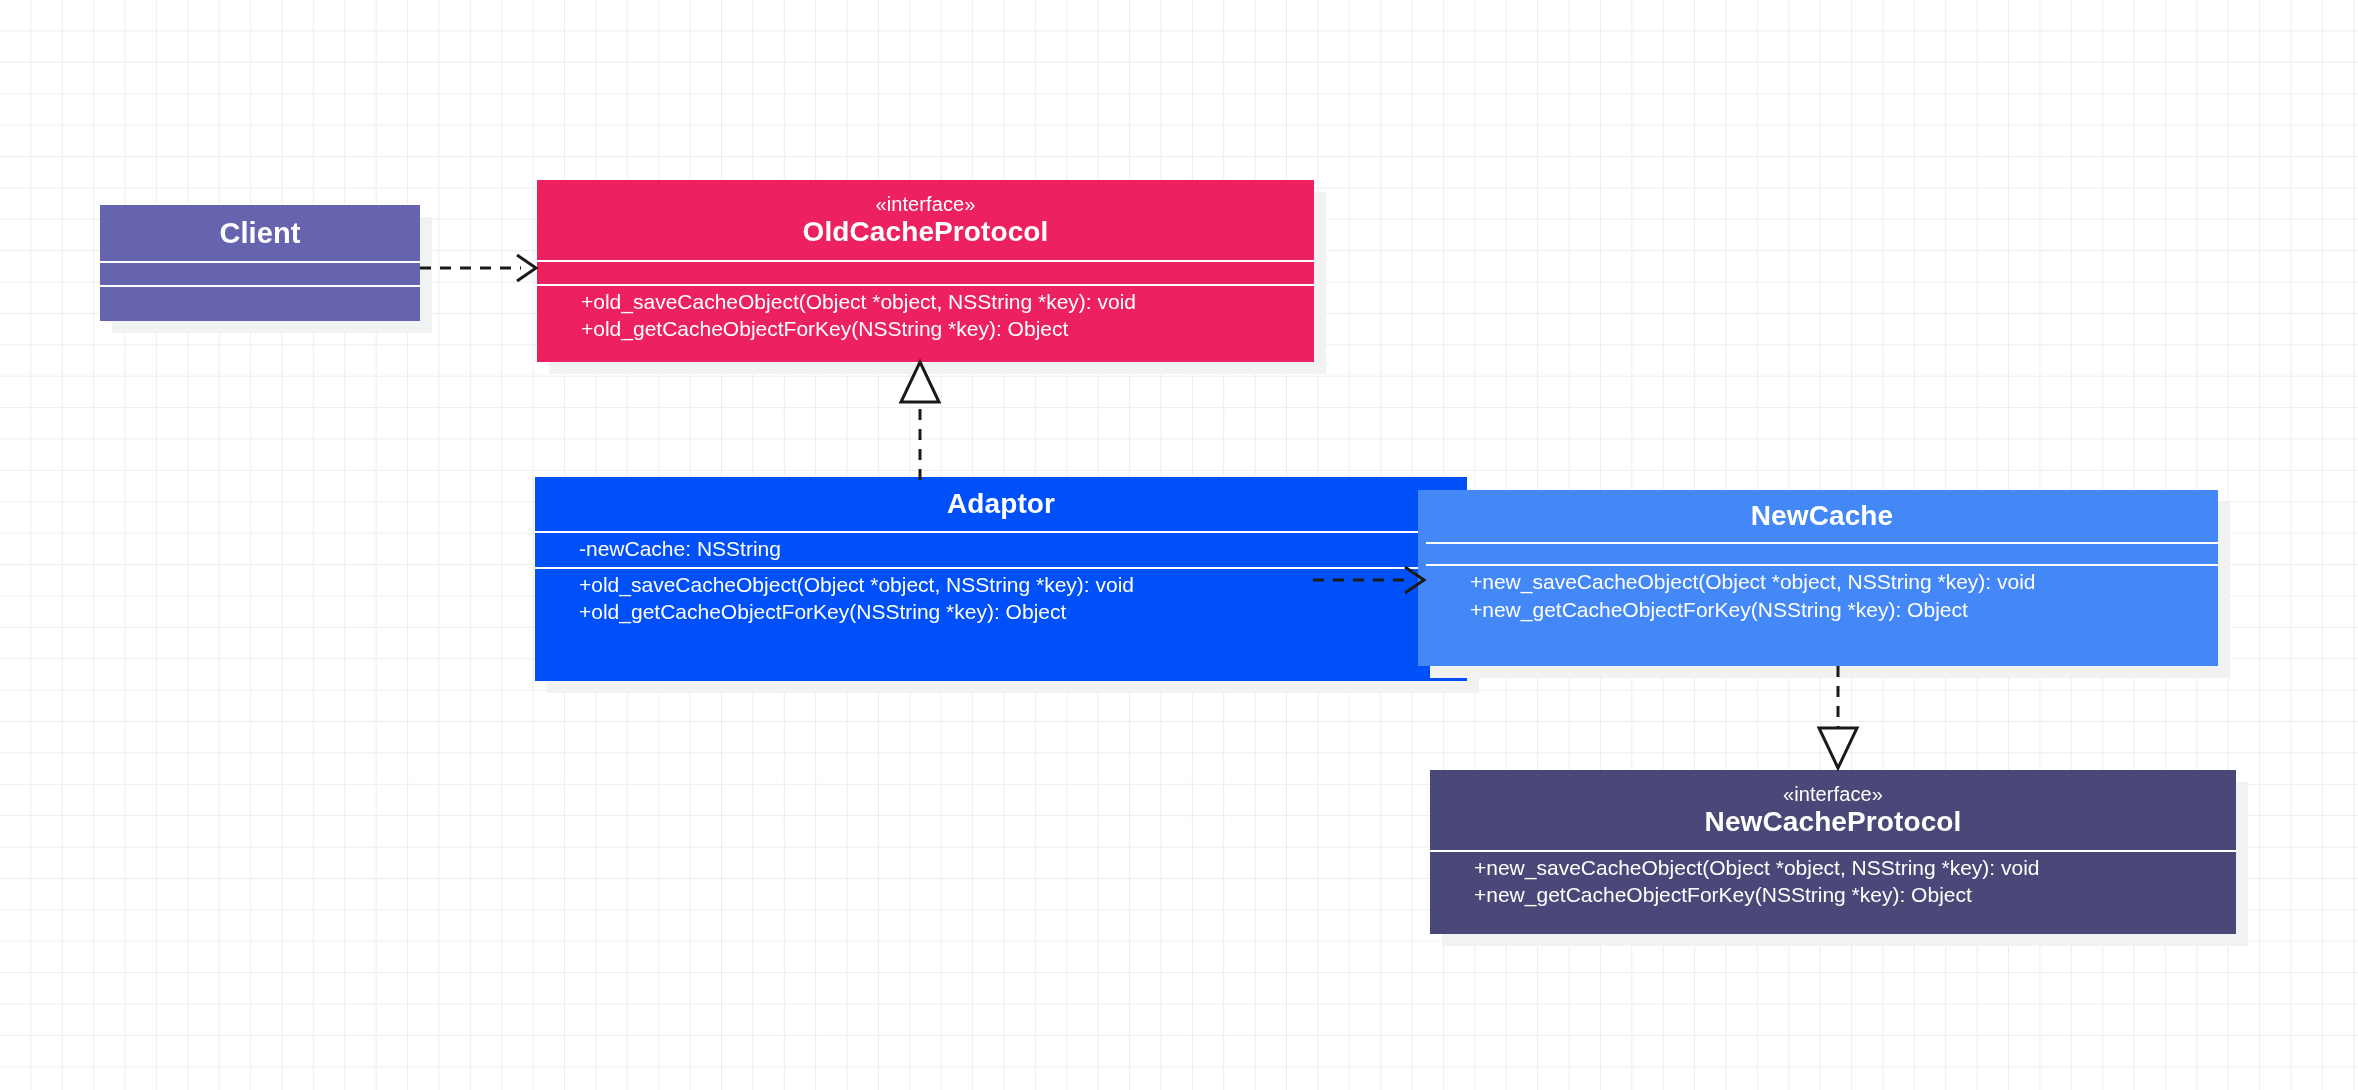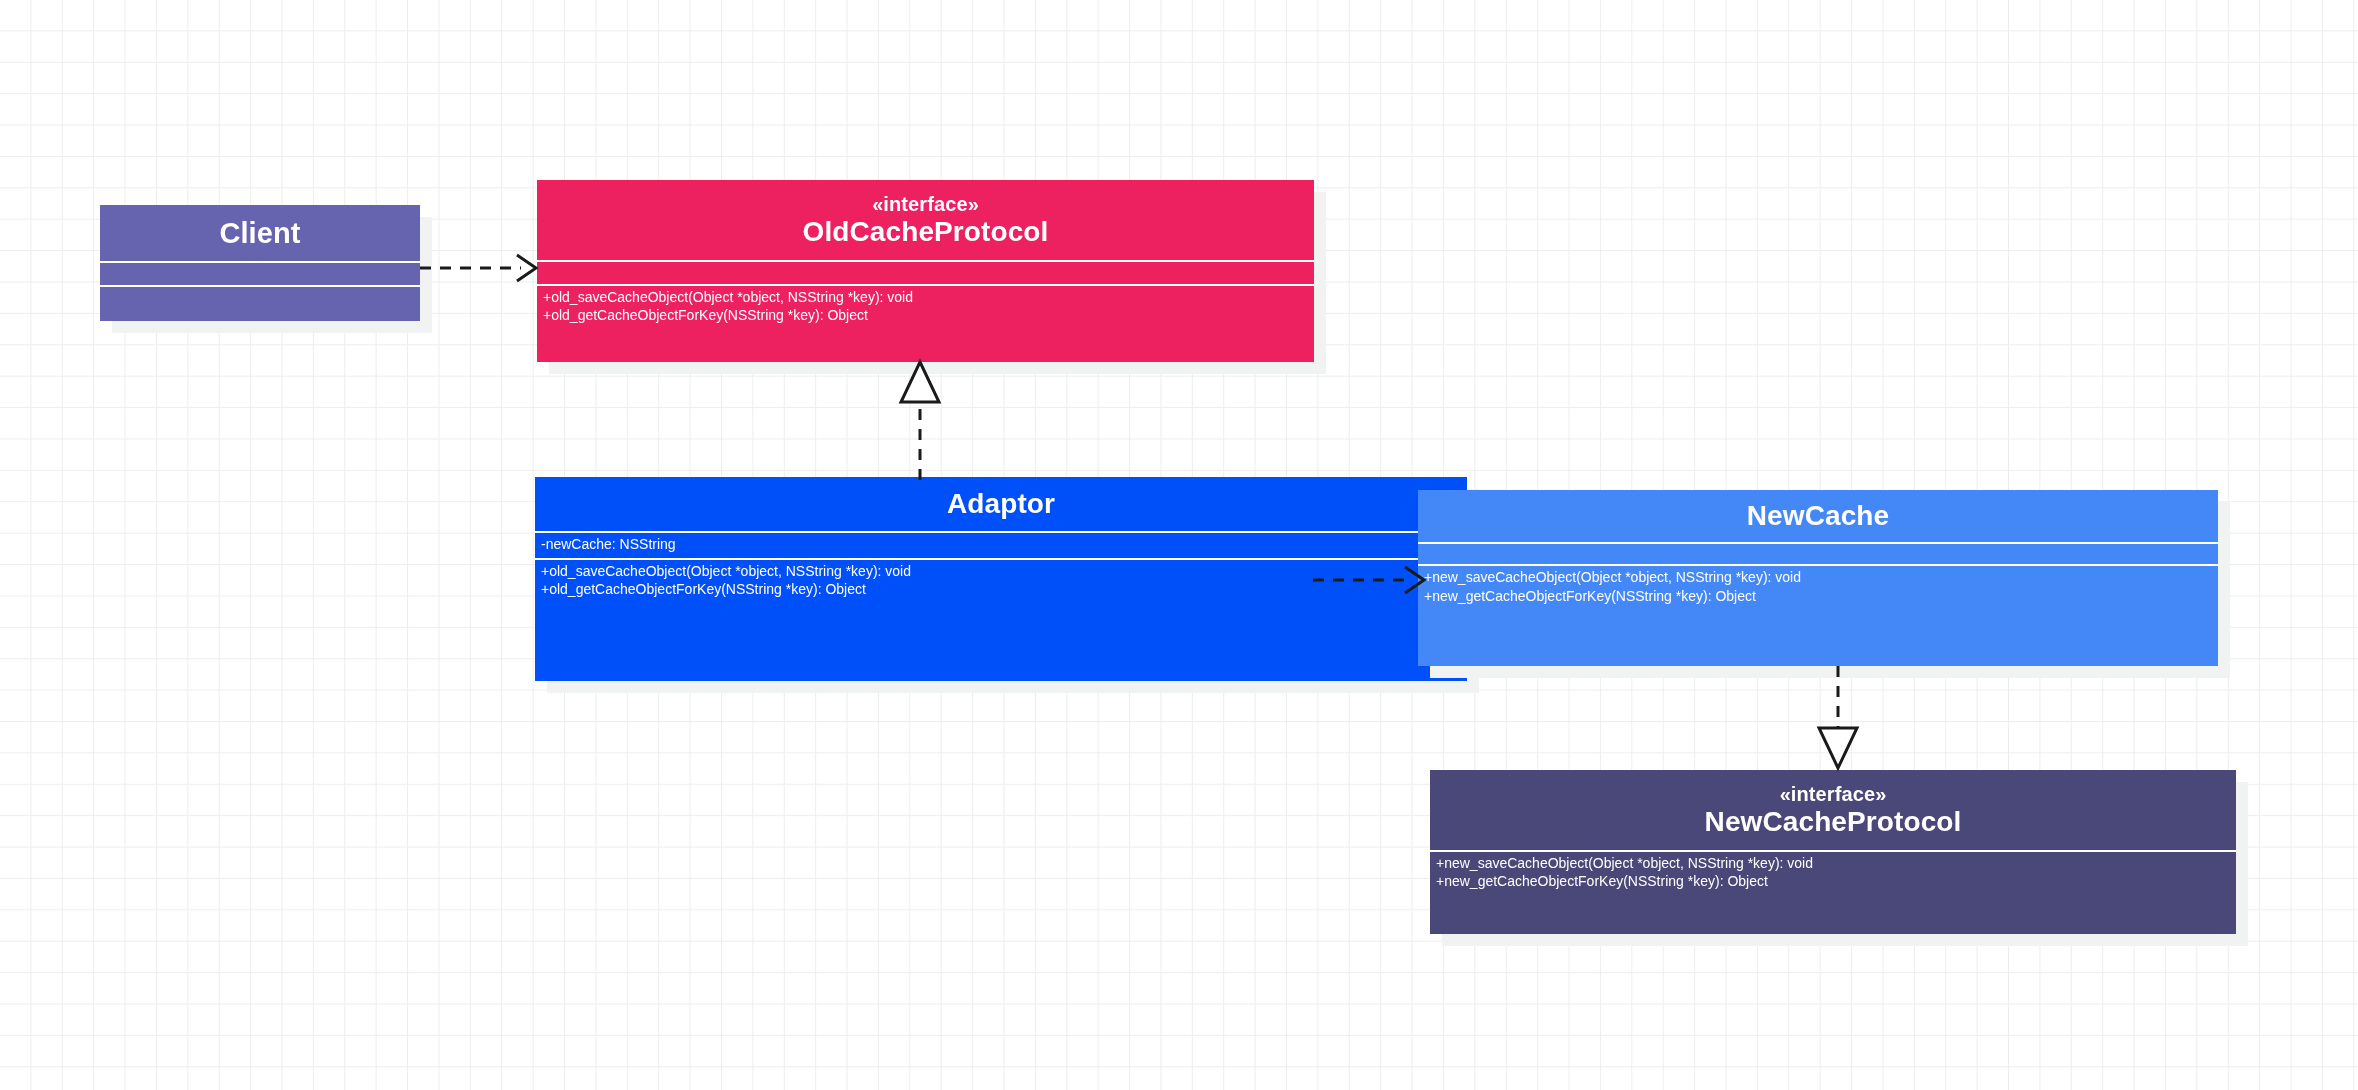--- a/index.html
+++ b/index.html
@@ -30,39 +30,40 @@
     box-shadow: 12px 12px 0 0 #f1f2f2;
   }
   .uml-head {
     text-align: center;
     font-weight: bold;
     line-height: 1.16;
     letter-spacing: 0.1px;
   }
   .uml-stereotype {
     display: block;
-    font-weight: bold;
+    font-weight: normal;
     font-size: 20px;
     line-height: 1.22;
   }
   .uml-name {
     display: block;
     font-size: 28px;
     font-weight: bold;
   }
   .uml-sep {
     height: 2px;
     background: #ffffff;
     width: 100%;
   }
   .uml-compartment {
     padding: 2px 6px 4px 6px;
-    font-size: 14px;
+    font-size: 21px;
     line-height: 1.30;
     white-space: nowrap;
+    margin-left: 38px;
   }
   .uml-compartment.empty {
     padding: 0;
     height: 20px;
   }
   .uml-line { display: block; }
 
   
   #box-client {
     left: 100px; top: 205px; width: 320px; height: 116px;
@@ -82,20 +83,21 @@
 
   #box-adaptor {
     left: 535px; top: 477px; width: 932px; height: 204px;
     background: #0050fa;
   }
   #box-adaptor .uml-head { padding-top: 11px; padding-bottom: 11px; }
 
   #box-newcache {
     left: 1418px; top: 490px; width: 800px; height: 176px;
     background: #4488f8;
+    padding-left: 8px;
   }
   #box-newcache .uml-head { padding-top: 10px; padding-bottom: 10px; }
   #box-newcache .c-attrs { height: 20px; }
 
   #box-newcacheprotocol {
     left: 1430px; top: 770px; width: 806px; height: 164px;
     background: #4a4878;
   }
   #box-newcacheprotocol .uml-head { padding-top: 12px; padding-bottom: 11px; }
 

